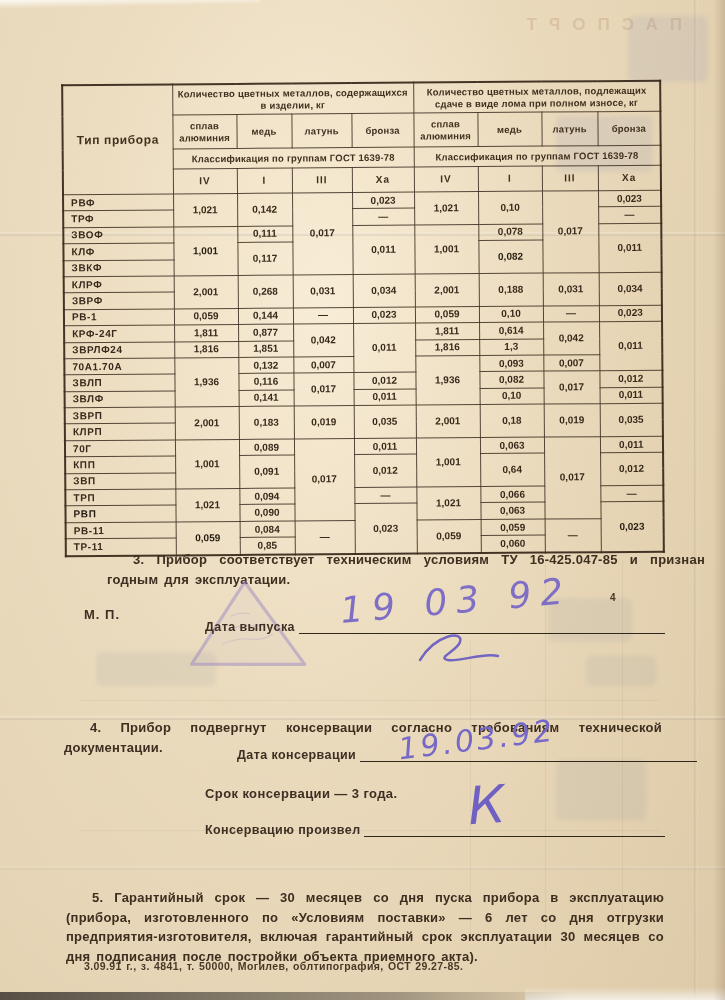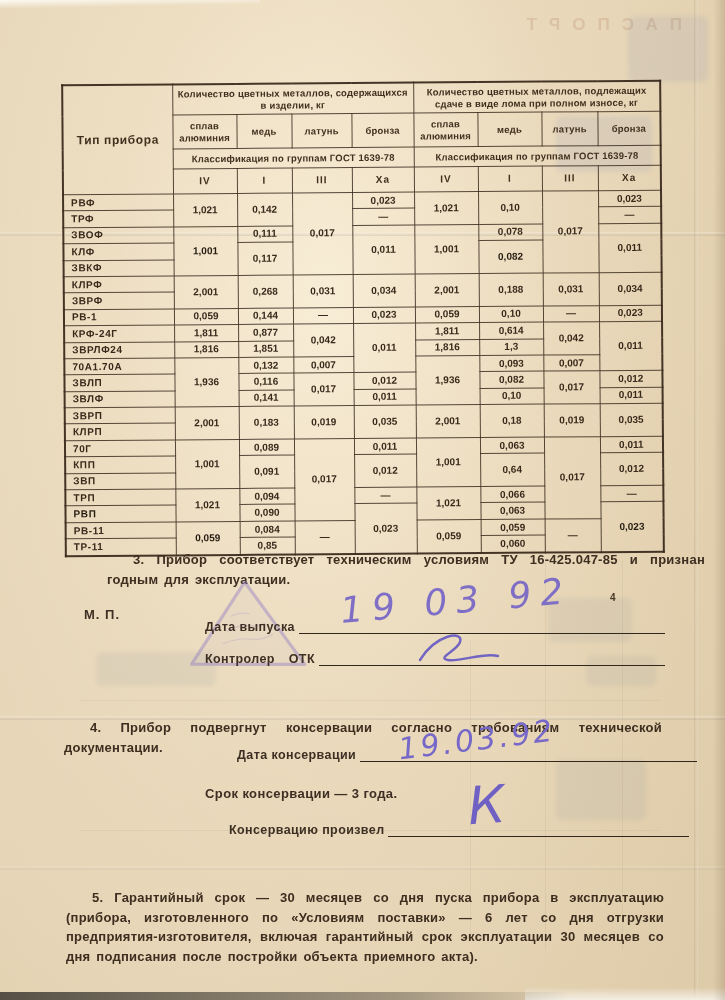--- a/index.html
+++ b/index.html
@@ -60,21 +60,21 @@
   .p5 { top:875px; left:66px; width:598px; }
   .mp { position:absolute; left:84px; top:607px; font-size:13px; font-weight:700; letter-spacing:1px; }
   .field { position:absolute; display:flex; align-items:flex-end; }
   .field .flabel { font-size:12.5px; font-weight:700; letter-spacing:.4px; white-space:nowrap; padding-right:4px; }
   .field .blank { flex:1; border-bottom:1.6px solid #31271c; height:100%; }
   .f-issue { left:205px; top:612px; width:460px; height:22px; }
   .f-controller { left:205px; top:644px; width:460px; height:22px; }
   .f-controller .flabel { word-spacing:10px; }
   .f-consdate { left:205px; top:738px; width:460px; height:24px;margin-left:32px; }
   .term-line { position:absolute; left:205px; top:786px; font-size:13px; font-weight:700; letter-spacing:.4px; }
-  .f-producer { left:205px; top:813px; width:460px; height:24px;margin-left:24px; }
+  .f-producer { left:205px; top:813px; width:460px; height:24px; }
   .footer { position:absolute; left:84px; top:960px; font-size:10.5px; font-weight:700;
     letter-spacing:.4px; word-spacing:1px; color:#4a3827; }
   
   .hw { position:absolute; font-family:"DejaVu Sans", sans-serif; font-style:italic;
     color:#7e6ec6; font-weight:400; }
   .hw-issue { left:340px; top:580px; font-size:36px; letter-spacing:9px; transform:rotate(-5deg); }
   .hw-cons { left:398px; top:722px; font-size:30px; letter-spacing:3px; transform:rotate(-7deg); color:#7668c8; }
   .hw-k { left:468px; top:775px; font-size:52px; transform:rotate(-4deg); color:#6f60c4; }
   .sig-svg { position:absolute; }
   .stray-4 { position:absolute; left:610px; top:592px; font-size:10px; font-weight:700; color:#4a3827; }
@@ -330,24 +330,20 @@
     </g>
   </svg>
 
   <div class="field f-issue">
     <span class="flabel">Дата выпуска</span>
     <span class="blank"></span>
   </div>
   <div class="hw hw-issue">19 03 92</div>
   <div class="stray-4">4</div>
 
-  <div class="field f-controller">
-    <span class="flabel">Контролер ОТК</span>
-    <span class="blank"></span>
-  </div>
   <svg class="sig-svg" style="left:412px;top:630px;" width="110" height="40" viewBox="0 0 110 40">
     <path d="M8 30 C 24 4, 52 0, 48 12 C 45 21, 24 28, 36 30 C 48 32, 72 22, 86 26" stroke="#7265c2" stroke-width="2.4" fill="none" stroke-linecap="round"></path>
   </svg>
 
   <p class="para p4">4. Прибор подвергнут консервации согласно требованиям технической документации.</p>
 
   <div class="field f-consdate">
     <span class="flabel">Дата консервации</span>
     <span class="blank"></span>
   </div>
@@ -356,18 +352,19 @@
   <div class="term-line">Срок консервации — 3 года.</div>
 
   <div class="field f-producer">
     <span class="flabel">Консервацию произвел</span>
     <span class="blank"></span>
   </div>
   <div class="hw hw-k">К</div>
 
   <p class="para p5">5. Гарантийный срок — 30 месяцев со дня пуска прибора в эксплуатацию (прибора, изготовленного по «Условиям поставки» — 6 лет со дня отгрузки предприятия-изготовителя, включая гарантийный срок эксплуатации 30 месяцев со дня подписания после постройки объекта приемного акта).</p>
 
+  <div class="footer">3.09.91 г., з. 4841, т. 50000, Могилев, облтипография, ОСТ 29.27-85.</div>
 
   <div class="corner-tl"></div>
   <div class="corner-br"></div>
   <div class="bottom-edge"></div>
   <div class="right-edge"></div>
 </div>
 
 </body></html>

